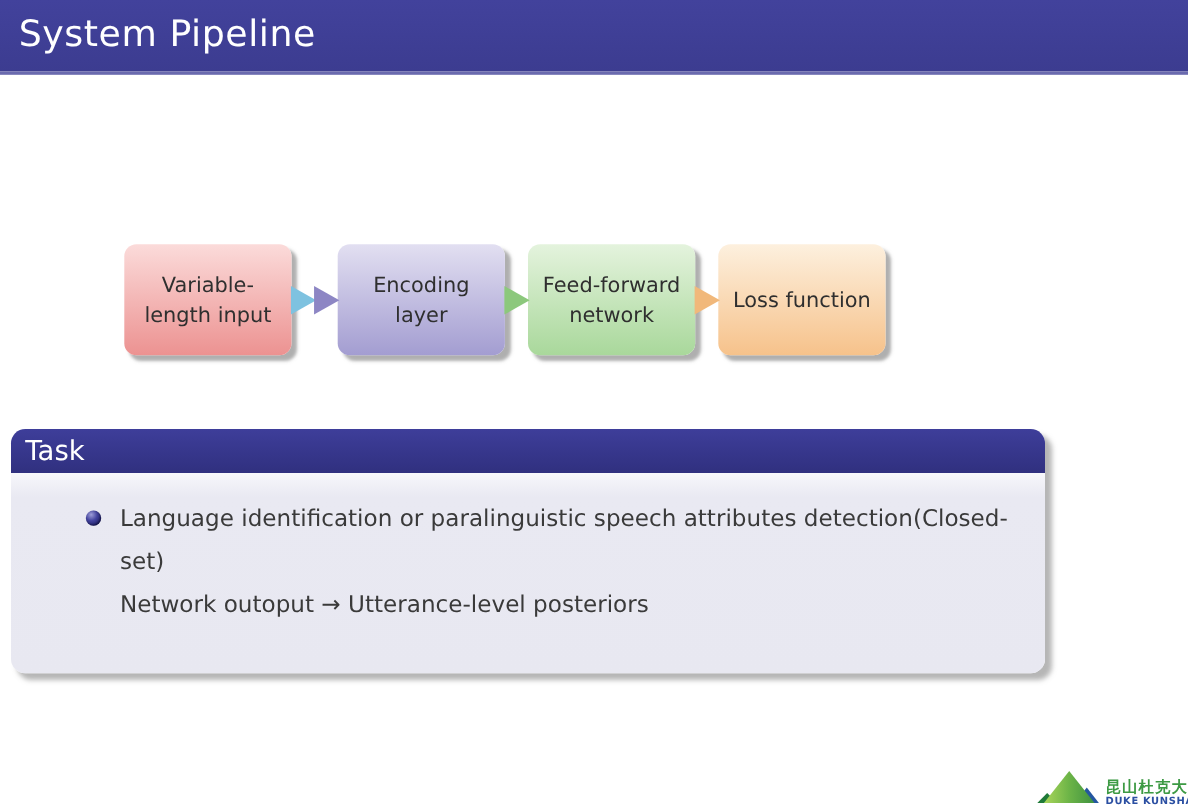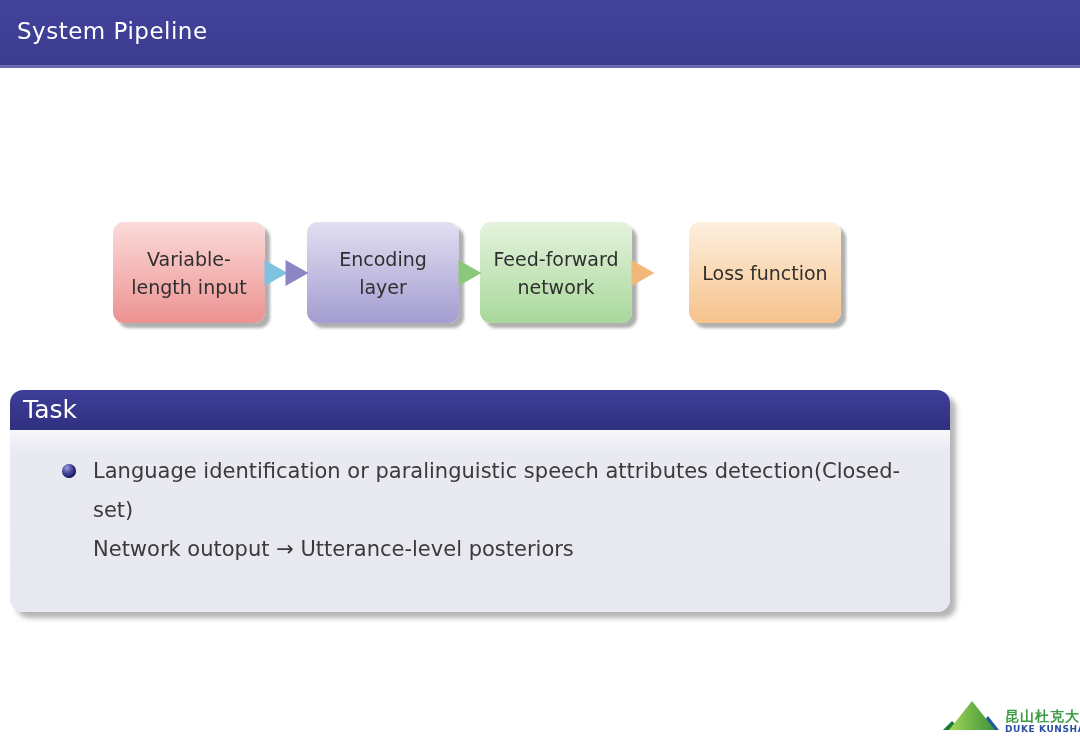--- a/index.html
+++ b/index.html
@@ -19,21 +19,21 @@
     height: 68px;
     background: linear-gradient(to bottom, #42429c 0%, #3c3c90 100%);
     border-bottom: 3px solid #6a6aae;
     box-sizing: border-box;
   }
   .title-bar .frame-title {
     position: absolute;
     left: 17px;
     top: 0;
     line-height: 62px;
-    font-size: 23px;
+    font-size: 33px;
     font-weight: 400;
     color: #ffffff;
     letter-spacing: 0.5px;
     white-space: nowrap;
   }
 
   
   .pipeline {
     position: absolute;
     left: 113px;
@@ -93,21 +93,21 @@
     font-size: 25px;
     line-height: 40px;
     padding-left: 13px;
     white-space: nowrap;
   }
   .task-body {
     height: 182px;
     background: linear-gradient(to bottom, #f7f7fb 0%, #e9e9f2 12%, #e8e8f1 100%);
     border-radius: 0 0 13px 13px;
     box-sizing: border-box;
-    padding: 22px 30px 0 52px;
+    padding: 22px 30px 0 68px;
   }
   .bullet-item {
     display: flex;
     align-items: flex-start;
   }
   .bullet-ball {
     flex: none;
     width: 14px;
     height: 14px;
     margin-top: 12px;
@@ -171,21 +171,21 @@
     <div class="pipe-box" style="background: linear-gradient(rgb(226, 223, 241), rgb(163, 157, 209));">Encoding
 layer</div>
     <div class="pipe-gap">
       <div class="pipe-arrow" style="border-left-color: rgb(140, 200, 124);"></div>
     </div>
     <div class="pipe-box" style="background: linear-gradient(rgb(228, 243, 221), rgb(169, 216, 155));">Feed-forward
 network</div>
     <div class="pipe-gap">
       <div class="pipe-arrow" style="border-left-color: rgb(241, 184, 122);"></div>
     </div>
-    <div class="pipe-box" style="background: linear-gradient(rgb(253, 240, 222), rgb(246, 194, 139)); margin-left: 36px;">Loss function</div>
+    <div class="pipe-box" style="background: linear-gradient(rgb(253, 240, 222), rgb(246, 194, 139));">Loss function</div>
   </div>
 
   <div class="task-block">
     <div class="task-header">
       <div class="task-title">Task</div>
     </div>
     <div class="task-body">
       <div class="bullet-item">
         <span class="bullet-ball"></span>
         <div class="bullet-text">Language identification or paralinguistic speech attributes detection(Closed-set)

